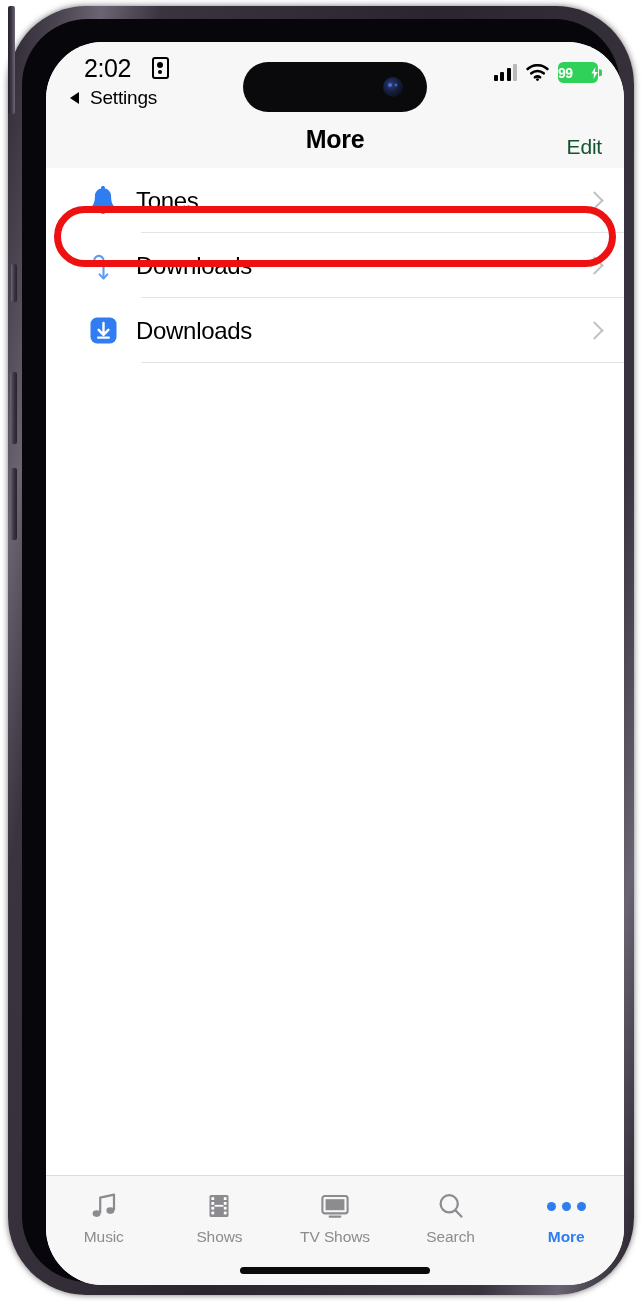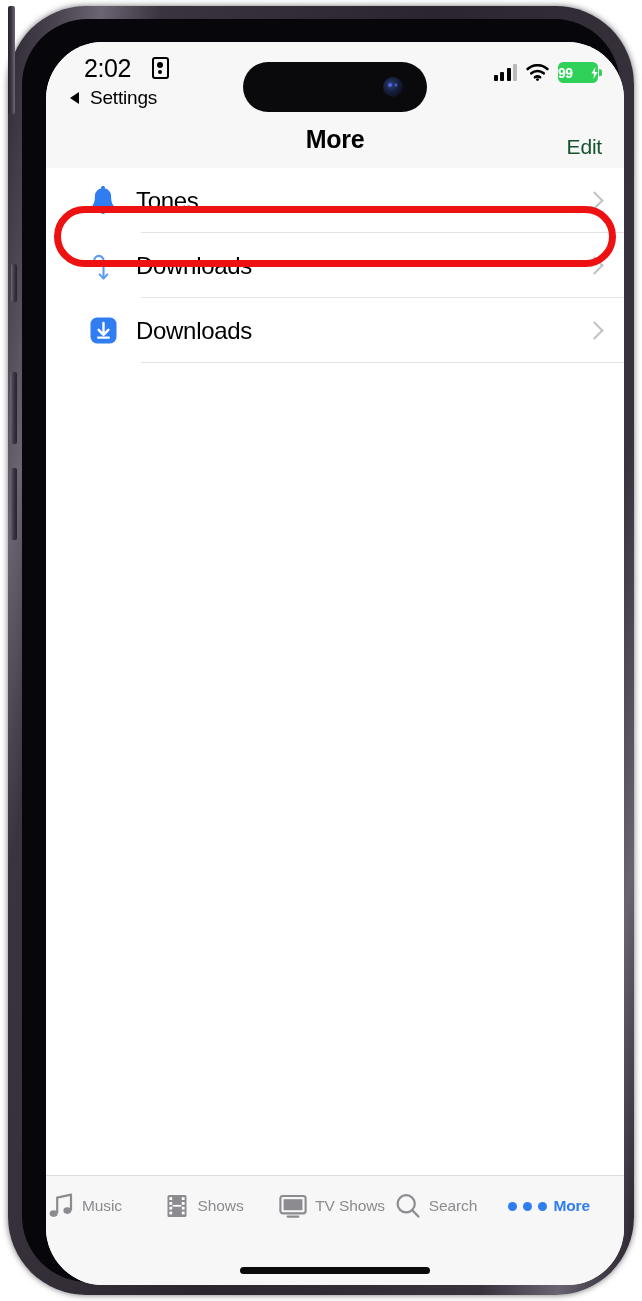--- a/index.html
+++ b/index.html
@@ -176,21 +176,21 @@
 
   
   #tab-bar{
     position:absolute; left:0; bottom:0; width:578px; height:110px;
     background:#f7f7f7;
     border-top:1px solid #dcdcde;
     display:flex; align-items:flex-start;
     padding-top:14px;
   }
   .tab-item{
-    flex:1; display:flex; flex-direction:row;
+    flex:1; display:flex; flex-direction:column;
     align-items:center; gap:6px;
   }
   .tab-icon{ height:32px; display:flex; align-items:center; justify-content:center; }
   .tab-label{ font-size:15.5px; color:#8b8b90; letter-spacing:-.1px; }
   .tab-item.active .tab-label{ color:#2f7df0; font-weight:bold; }
   #ellipsis-icon{ display:flex; gap:6px; align-items:center; }
   #ellipsis-icon span{ width:9px; height:9px; border-radius:50%; background:#2f7df0; }
 
   #home-indicator{
     position:absolute; left:50%; transform:translateX(-50%); bottom:11px;

